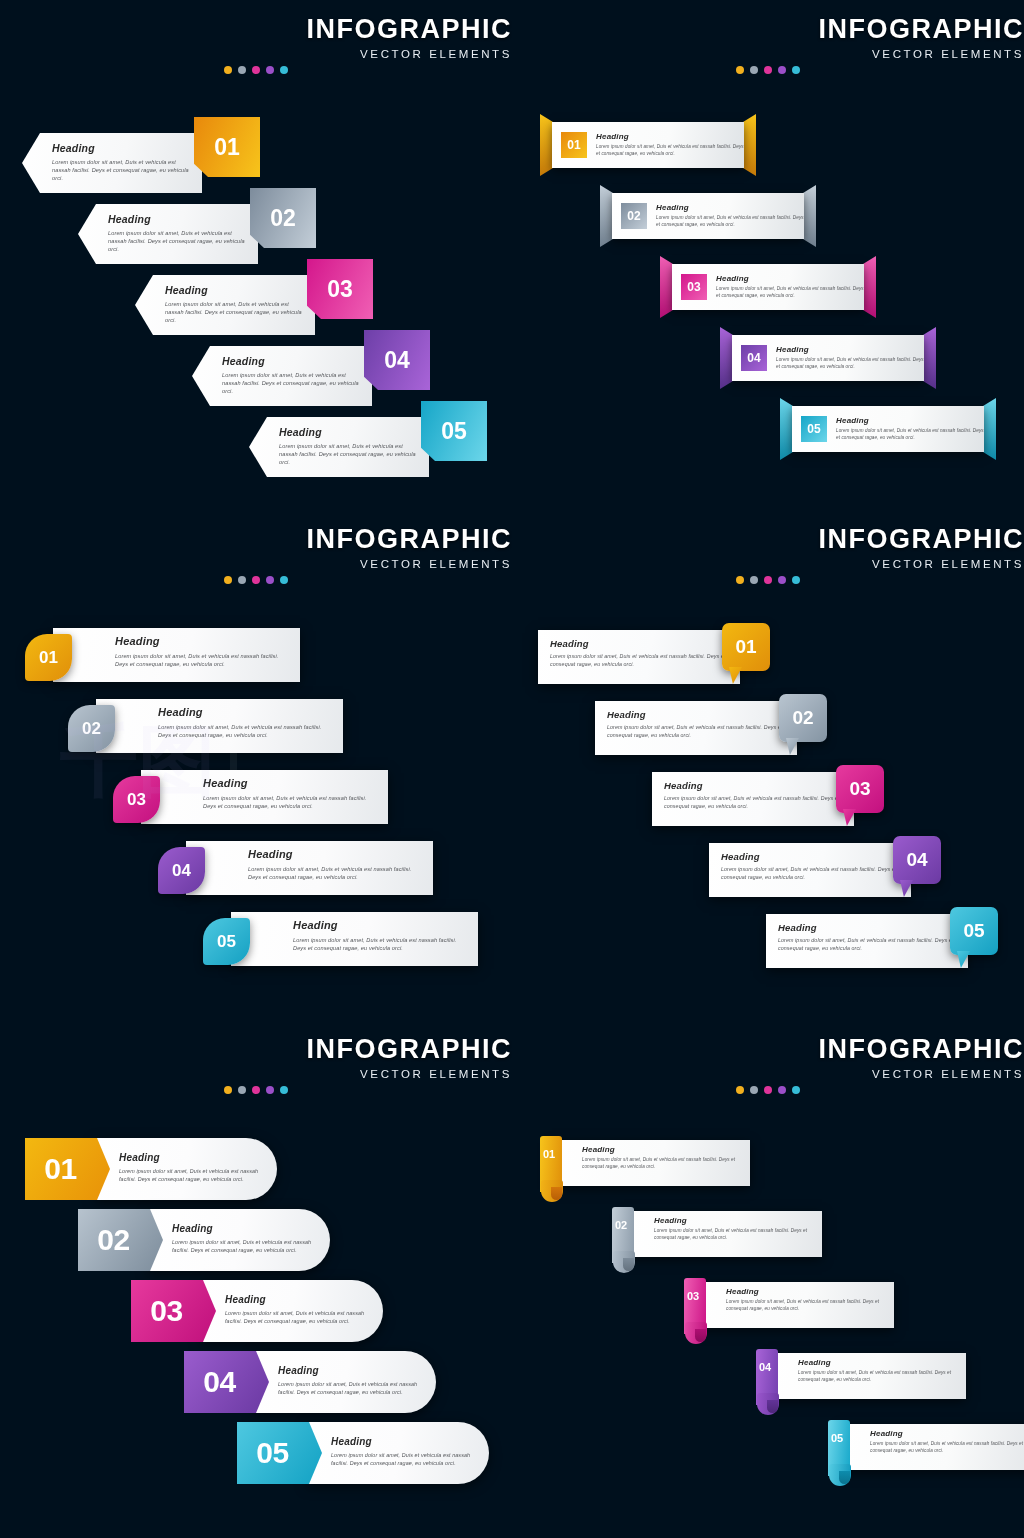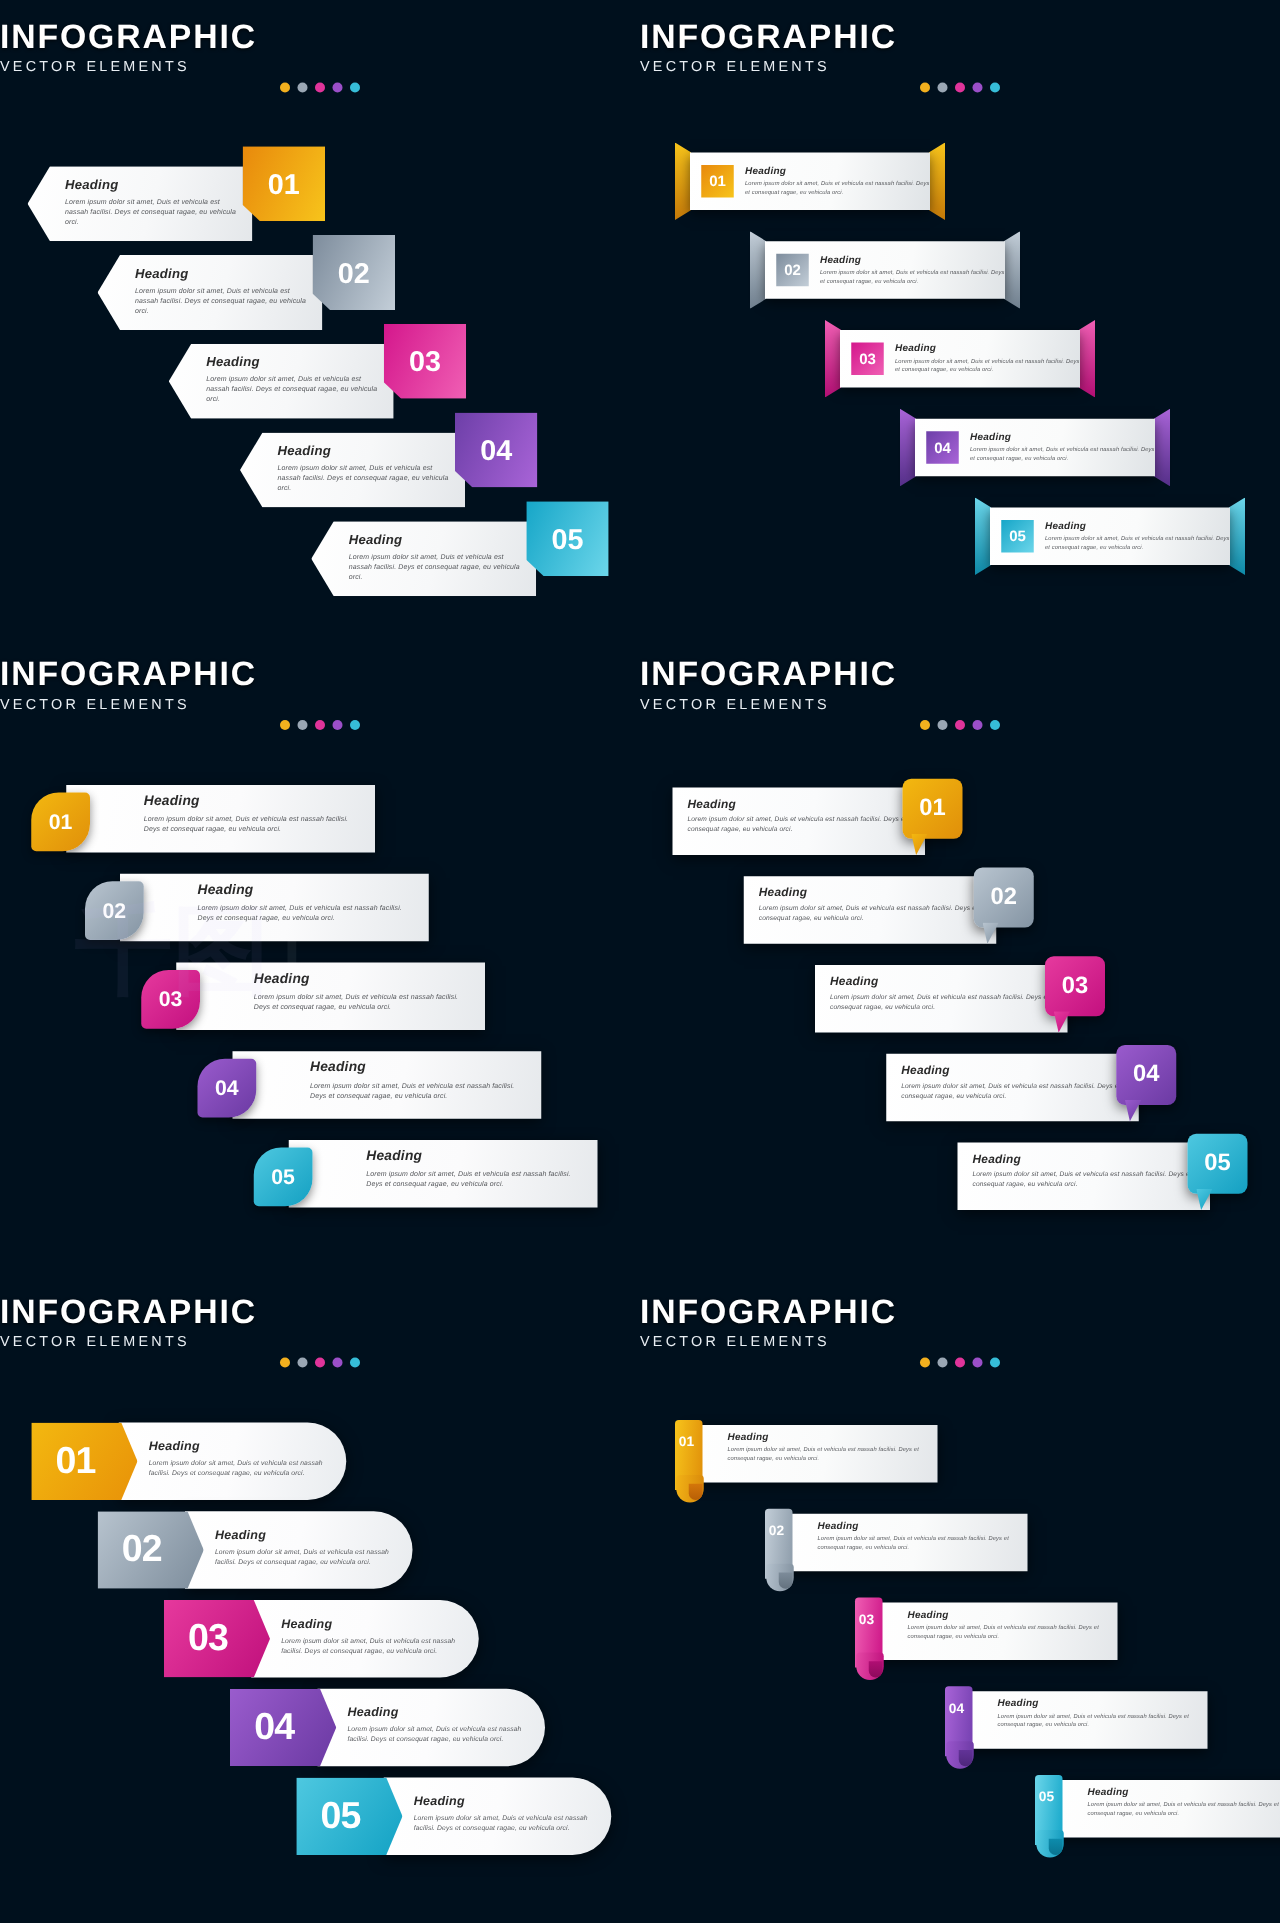--- a/index.html
+++ b/index.html
@@ -12,21 +12,21 @@
   }
   .grid {
     display: grid;
     grid-template-columns: 512px 512px;
     grid-template-rows: 510px 510px 518px;
     width: 1024px; height: 1538px;
   }
   .panel { position: relative; overflow: hidden; }
 
   
-  .phead { text-align: left; padding-top: 16px; }
+  .phead { text-align: right; padding-top: 16px; }
   .ptitle {
     font-size: 27px; font-weight: bold; color: #ffffff;
     letter-spacing: 1.5px; line-height: 1;
     text-shadow: 0 1px 3px rgba(0,0,0,.8);
   }
   .psub {
     font-size: 11.5px; color: #e8eef3; letter-spacing: 2.6px;
     margin-top: 5px; font-weight: normal;
   }
   .pdots { margin-top: 6px; display: flex; justify-content: center; gap: 6px; }

